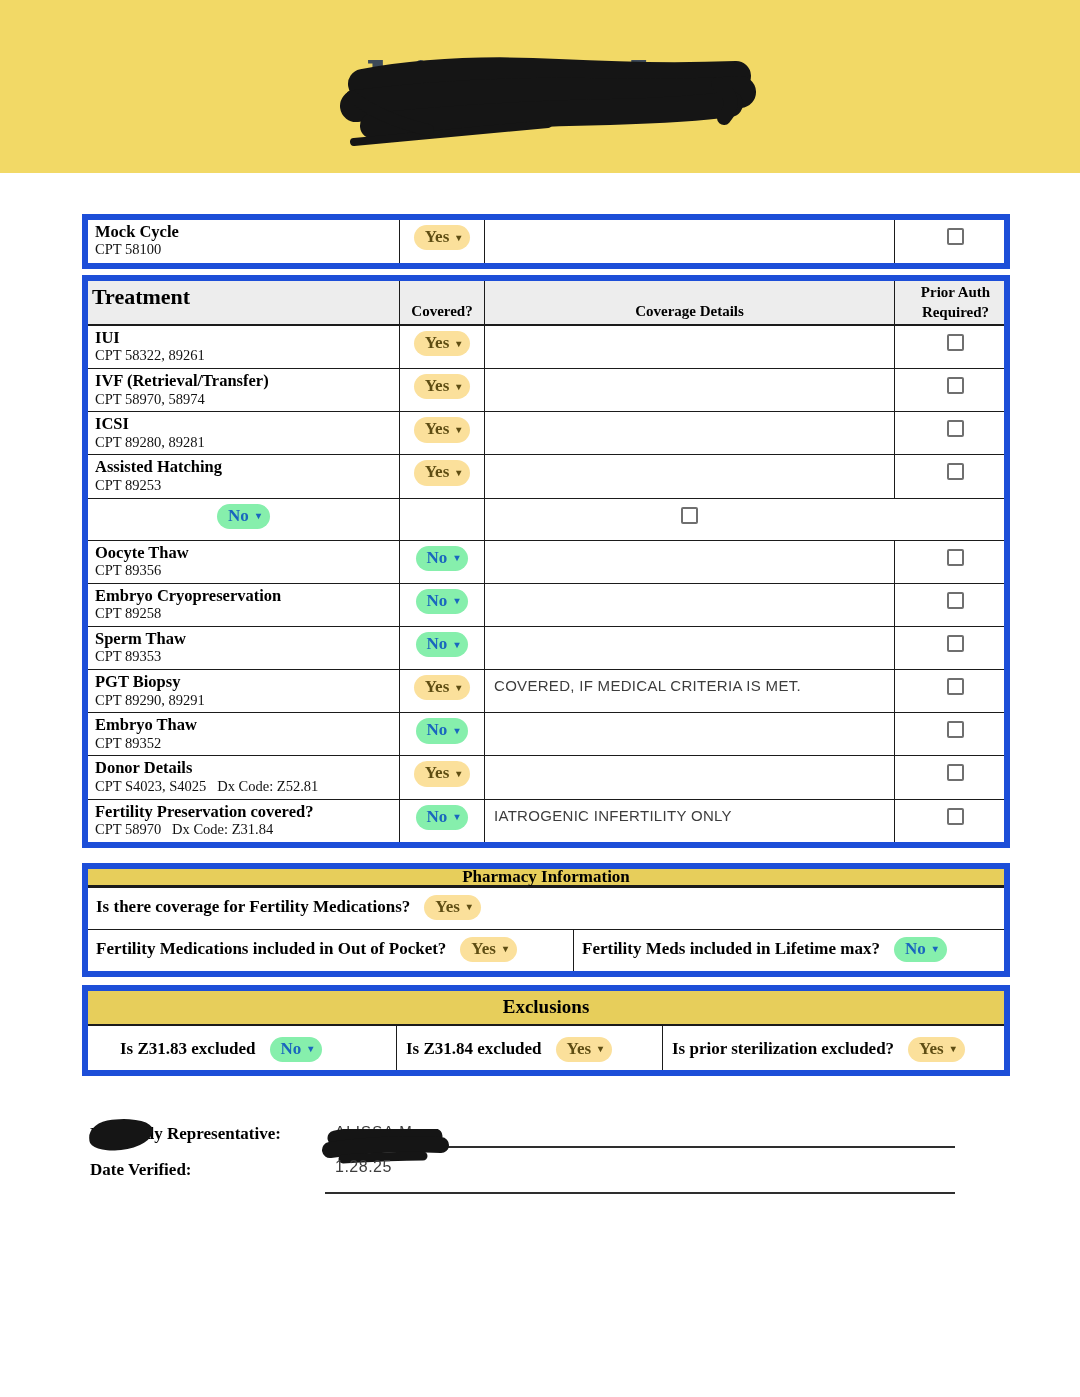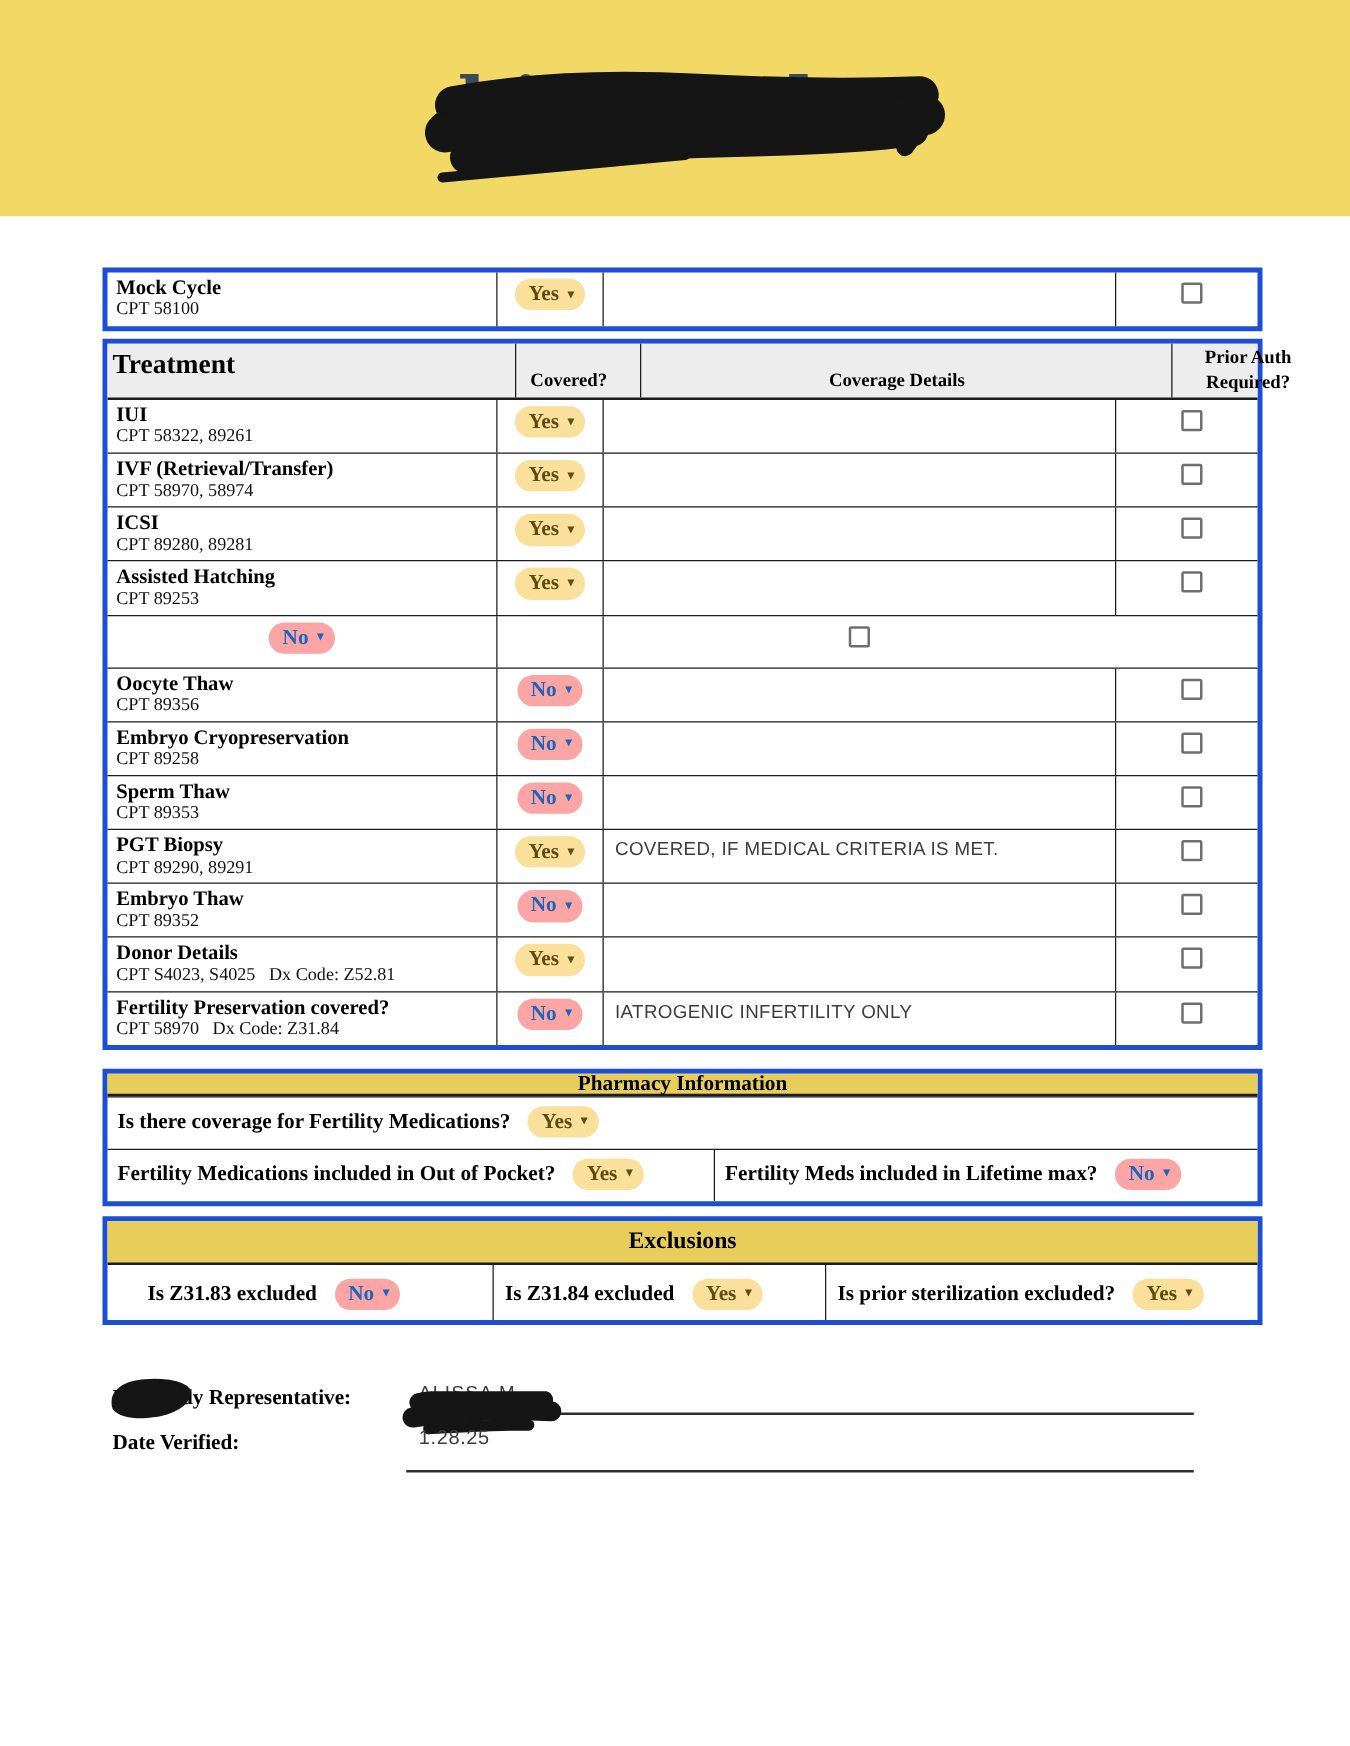--- a/index.html
+++ b/index.html
@@ -11,29 +11,29 @@
   .band { position:absolute; left:0; top:0; width:1080px; height:173px; background:#F2D966; }
   .logo-wrap { position:absolute; left:338px; top:44px; width:430px; height:110px; }
   .logo-text { position:absolute; left:28px; top:6px; font-family:"DejaVu Serif", serif;
                font-weight:bold; font-size:60px; letter-spacing:2px; color:#3D4A59; white-space:nowrap; }
   .logo-scribble { position:absolute; left:0; top:12px; }
 
   
   .content { position:absolute; left:82px; top:214px; width:928px; }
 
   
-  .tbl { border:4px solid #1d4ed8; background:#fff; }
+  .tbl { border:6px solid #1d4ed8; background:#fff; }
   .t-row { display:grid; grid-template-columns:311px 85px 410px 122px; }
   .t-row > .cell + .cell { border-left:1.5px solid #1b1b1b; }
   .rows .t-row + .t-row { border-top:1.5px solid #1b1b1b; }
 
   .mock-tbl { margin-bottom:6px; }
   .mock-tbl .t-row { min-height:43px; }
 
-  .treat-tbl .t-head { background:#EDEDED; border-bottom:2px solid #1b1b1b; min-height:44px;gap:15px; }
+  .treat-tbl .t-head { background:#EDEDED; border-bottom:2px solid #1b1b1b; min-height:44px; }
   .h-name { font-weight:bold; font-size:22px; padding:3px 0 0 4px; }
   .h-cov, .h-det { display:flex; align-items:flex-end; justify-content:center;
                    font-weight:bold; font-size:15px; padding-bottom:4px; text-align:center; }
   .h-auth { display:flex; align-items:center; justify-content:center; text-align:center;
             font-weight:bold; font-size:15px; line-height:1.3; padding:2px 14px; }
 
   .treat-tbl .t-row:not(.t-head) { min-height:42px; }
   .c-name { padding:2px 6px 3px 7px; }
   .tname { font-weight:bold; font-size:16.5px; line-height:1.18; color:#000; }
   .tcpt  { font-size:14.5px; line-height:1.22; color:#111; }
@@ -43,21 +43,21 @@
   .c-auth { display:flex; justify-content:center; align-items:flex-start; padding-top:8px; }
 
   .checkbox { width:17px; height:17px; border:2px solid #6F6F6F; border-radius:2px; background:#fff; display:inline-block; }
 
   
   .pill { display:inline-flex; align-items:center; gap:7px; border-radius:13px;
           padding:1px 9px 3px 11px; font-weight:bold; font-size:17px; line-height:1.25;
           font-family:"Liberation Serif", serif; cursor:default; }
   .pill .caret { font-size:10px; line-height:1; transform:translateY(1px); }
   .pill-yes { background:#FBE09B; color:#5E4D13; }
-  .pill-no  { background:#fca5a5; color:#1A66BE; }
+  .pill-no  { background:#86efac; color:#1A66BE; }
 
   
   .ph-tbl { margin-top:15px; }
   .sec-head { background:#E7CE5B; border-bottom:2px solid #1b1b1b; display:flex;
               align-items:center; justify-content:center; font-weight:bold; }
   .ph-head { height:18px; font-size:17px; }
   .ph-r1 { display:grid; grid-template-columns:485px 443px; min-height:46px; }
   .ph-r1 > .cell + .cell { border-left:1.5px solid #1b1b1b; }
   .ph-r2 { border-top:1.5px solid #1b1b1b; min-height:42px; padding:7px 8px; }
   .ph-r3 { border-top:1.5px solid #1b1b1b; display:grid; grid-template-columns:485px 443px; min-height:42px; }

